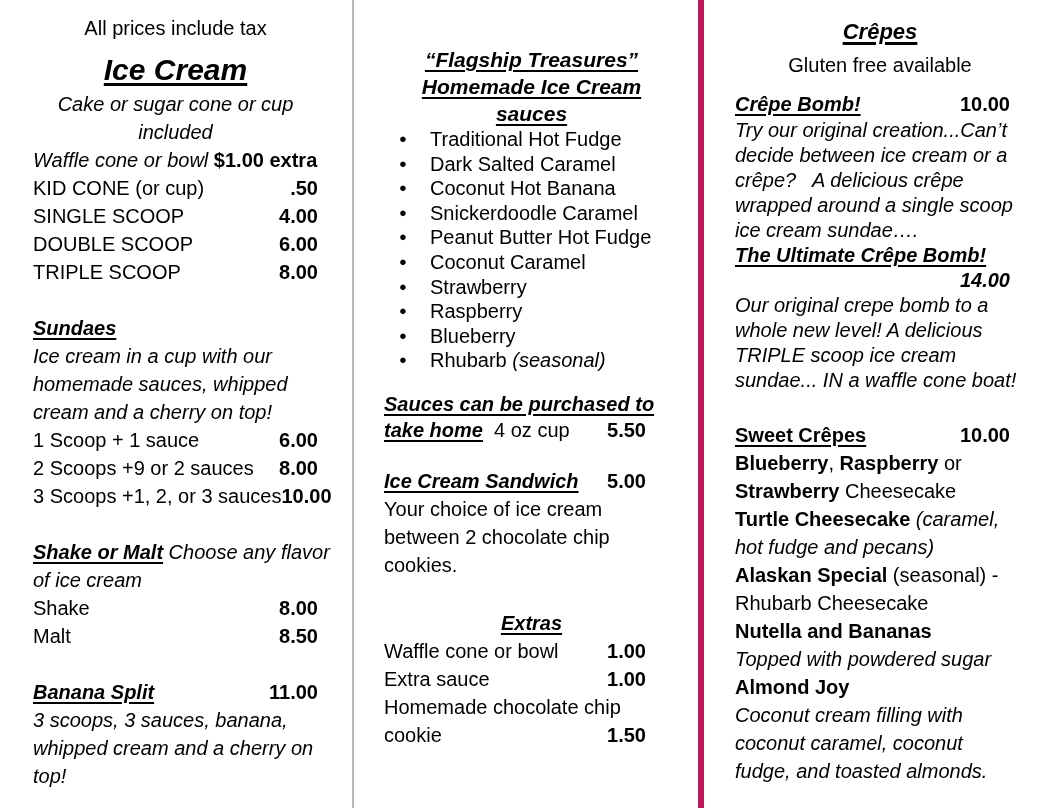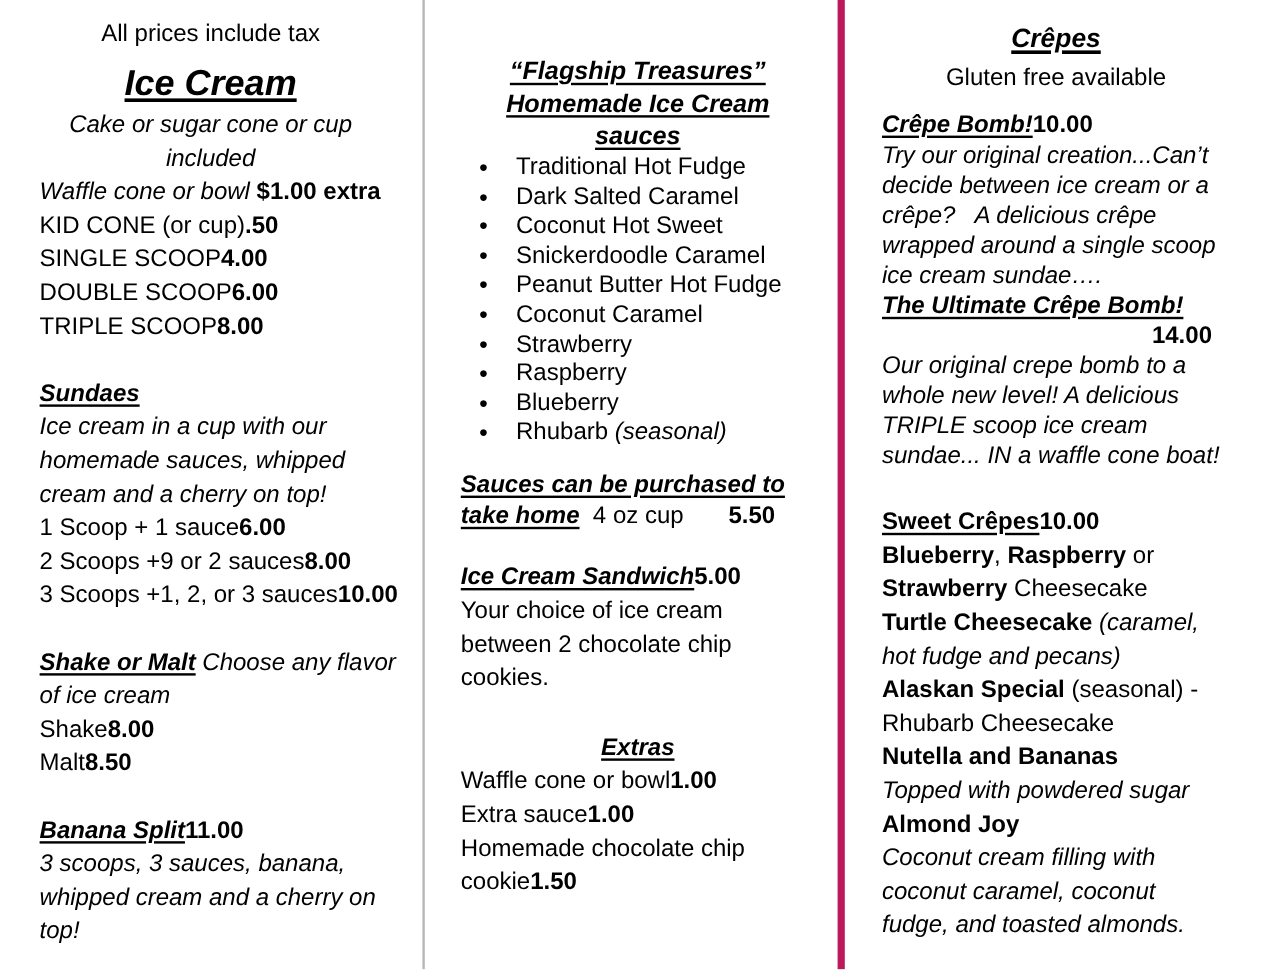--- a/index.html
+++ b/index.html
@@ -7,21 +7,21 @@
     width:1056px; height:808px; background:#ffffff; color:#000000;
     font-family:"Liberation Sans", sans-serif; font-size:20px;
     display:flex; overflow:hidden;
   }
   .col { flex:0 0 352px; box-sizing:border-box; height:808px; overflow:hidden; }
   .col1 { padding:14px 34px 0 33px; }
   .col2 { border-left:2px solid #b7b7b7; border-right:6px solid #be185d; padding:46px 52px 0 30px; }
   .col3 { padding:12px 46px 0 31px; }
 
   .line { line-height:28px; white-space:pre; }
-  .row  { display:flex; line-height:28px; white-space:pre; }
+  .row  { display:flex; justify-content:space-between; line-height:28px; white-space:pre; }
   .price { font-weight:bold; }
   .center { text-align:center; }
 
   .i   { font-style:italic; }
   .b   { font-weight:bold; }
   .biu { font-weight:bold; font-style:italic; text-decoration:underline;
          text-decoration-thickness:2px; text-underline-offset:3px; }
   .bu  { font-weight:bold; text-decoration:underline;
          text-decoration-thickness:2px; text-underline-offset:3px; }
 
@@ -37,21 +37,21 @@
   .gap24 { height:24px; }
   .gap30 { height:30px; }
   .th-row { display:flex; justify-content:space-between; line-height:26px; white-space:pre;text-align:right; }
   .center-full { margin-right:-33px; }
 
   
   .title3 { font-size:22px; line-height:40px; text-align:center; margin-right:-15px; margin-top:0; }
   .sub3   { line-height:26px; text-align:center; margin-right:-15px; }
   .gap12  { height:12px; }
   .line25 { line-height:25px; white-space:pre; }
-  .price-line { line-height:25px; text-align:right; white-space:pre; }
+  .price-line { line-height:25px; text-align:right; white-space:pre;font-style:italic; }
   .rich-line { line-height:28px; white-space:pre; }
 </style>
 </head>
 <body>
 
 <div class="page">
 
   <section class="col col1">
     <div class="line center">All prices include tax</div>
     <div class="title center"><span class="biu">Ice Cream</span></div>
@@ -119,21 +119,21 @@
     <div class="line i">top!</div>
   </section>
 
   <section class="col col2">
     <div class="h2line"><span class="biu">“Flagship Treasures”</span></div>
     <div class="h2line"><span class="biu">Homemade Ice Cream</span></div>
     <div class="h2line"><span class="biu">sauces</span></div>
 
     <div class="bullet-row"><span class="bullet-glyph">●</span><span>Traditional Hot Fudge</span></div>
     <div class="bullet-row"><span class="bullet-glyph">●</span><span>Dark Salted Caramel</span></div>
-    <div class="bullet-row"><span class="bullet-glyph">●</span><span>Coconut Hot Sweet</span></div>
+    <div class="bullet-row"><span class="bullet-glyph">●</span><span>Coconut Hot Banana</span></div>
     <div class="bullet-row"><span class="bullet-glyph">●</span><span>Snickerdoodle Caramel</span></div>
     <div class="bullet-row"><span class="bullet-glyph">●</span><span>Peanut Butter Hot Fudge</span></div>
     <div class="bullet-row"><span class="bullet-glyph">●</span><span>Coconut Caramel</span></div>
     <div class="bullet-row"><span class="bullet-glyph">●</span><span>Strawberry</span></div>
     <div class="bullet-row"><span class="bullet-glyph">●</span><span>Raspberry</span></div>
     <div class="bullet-row"><span class="bullet-glyph">●</span><span>Blueberry</span></div>
     <div class="bullet-row"><span class="bullet-glyph">●</span><span>Rhubarb</span><span> </span><span class="i">(seasonal)</span></div>
 
     <div class="gap18"></div>
 

